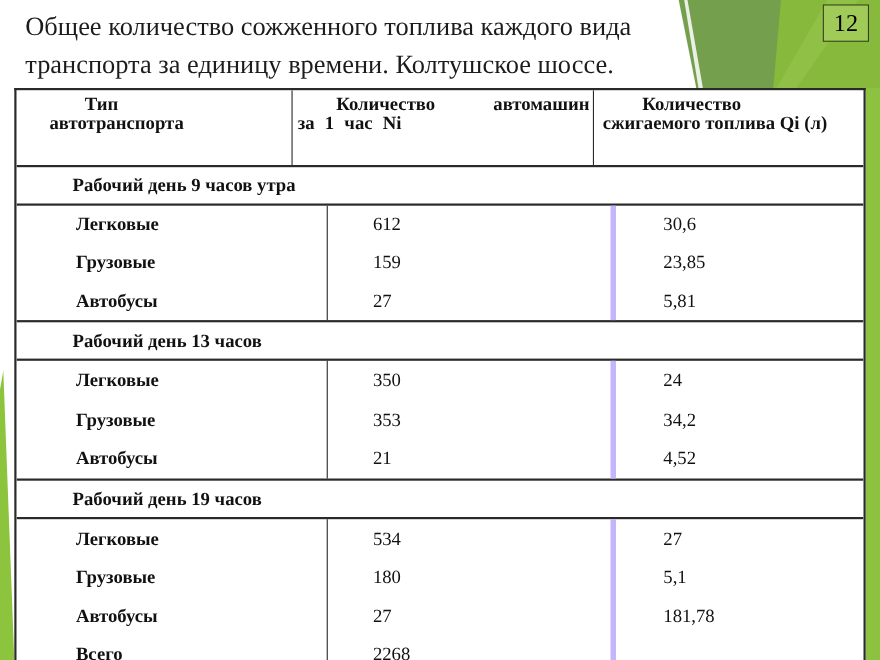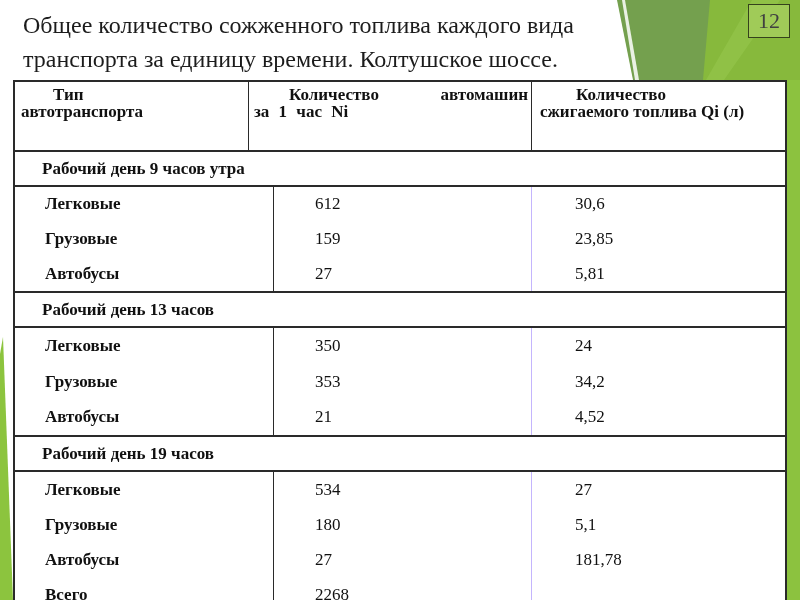--- a/index.html
+++ b/index.html
@@ -7,34 +7,34 @@
     width:800px;height:600px;overflow:hidden;position:relative;
     background:#ffffff;
     font-family:"Liberation Serif","DejaVu Serif",serif;
     color:#111;
   }
   .deco{position:absolute;left:0;top:0;z-index:0;}
   .page-num{
     position:absolute;left:748px;top:4px;width:42px;height:34px;z-index:2;
     background:#A0CB58;border:1px solid #35421c;box-sizing:border-box;
     display:flex;align-items:center;justify-content:center;
-    font-size:22px;color:#404040;
+    font-size:22px;color:#000000;
   }
   .title{
     position:absolute;left:23px;top:8px;width:640px;z-index:1;
     font-size:24px;line-height:34px;color:#1c1c1c;
   }
   .table{
     position:absolute;left:13px;top:80px;width:774px;height:520px;z-index:1;
     background:#fff;box-sizing:border-box;
     border:2px solid #2a2a2a;border-bottom:none;
     overflow:hidden;
     font-size:17px;
   }
-  .trow{box-sizing:border-box;border-bottom:2px solid #2a2a2a;display:flex;}
+  .trow{box-sizing:border-box;border-bottom:2px solid #2a2a2a;display:flex;padding-left:24px;}
   .header-row{height:70px;font-weight:bold;}
   .section-row{height:35px;font-weight:bold;align-items:center;}
   .section-row .sec-label{padding-left:27px;}
   .s1{height:35px;}
   .hcell{box-sizing:border-box;padding-top:4px;}
   .hc1{width:233px;}
   .hc2{width:283px;border-left:1px solid #2a2a2a;}
   .hc3{width:254px;border-left:1px solid #2a2a2a;}
   .hline{line-height:17px;}
   .hline2{}
@@ -44,21 +44,21 @@
   .hc2 .hline2{padding-left:5px;word-spacing:5px;}
   .hc3 .hline1{padding-left:44px;}
   .hc3 .hline2{padding-left:8px;}
   .block{align-items:stretch;}
   .b1{height:106px;}
   .b2{height:109px;}
   .b3{height:130px;border-bottom:none;}
   .bcol{box-sizing:border-box;display:flex;flex-direction:column;}
   .bc1{width:258px;}
   .bc2{width:258px;border-left:1px solid #2a2a2a;justify-content:space-between;}
-  .bc3{width:212px;border-left:1px solid #c4b5fd;}
+  .bc3{width:212px;border-left:5px solid #c4b5fd;}
   .drow{flex:1 0 0;display:flex;align-items:center;min-height:0;}
   .b3 .drow{flex:0 0 35px;}
   .bc1 .drow{padding-left:30px;font-weight:bold;}
   .bc2 .drow{padding-left:41px;}
   .bc3 .drow{padding-left:43px;}
 </style>
 </head>
 <body>
 
 <svg class="deco" width="800" height="600" viewBox="0 0 800 600">

